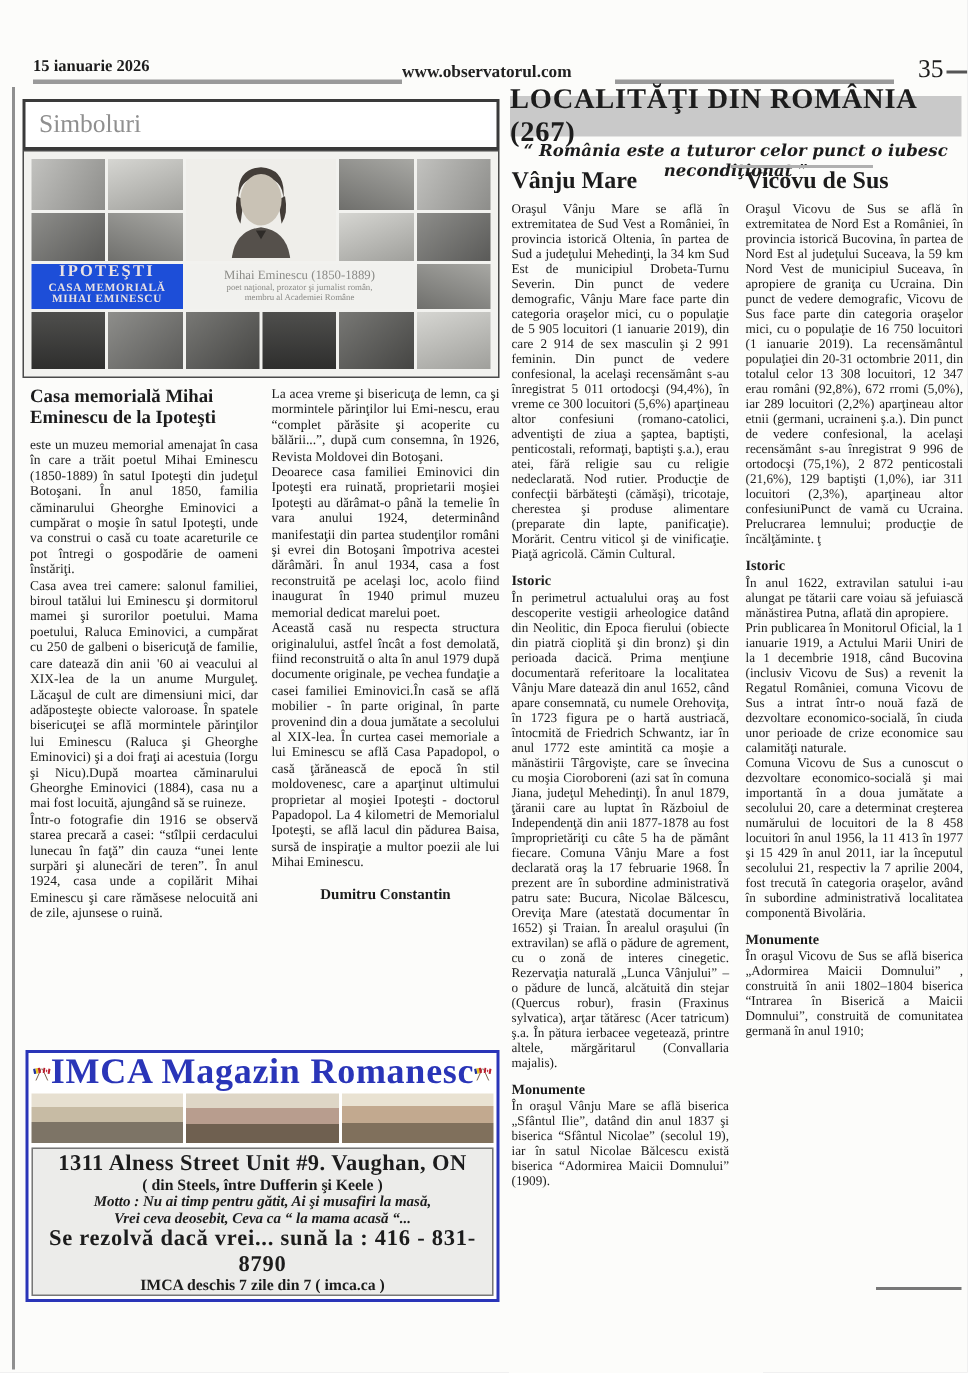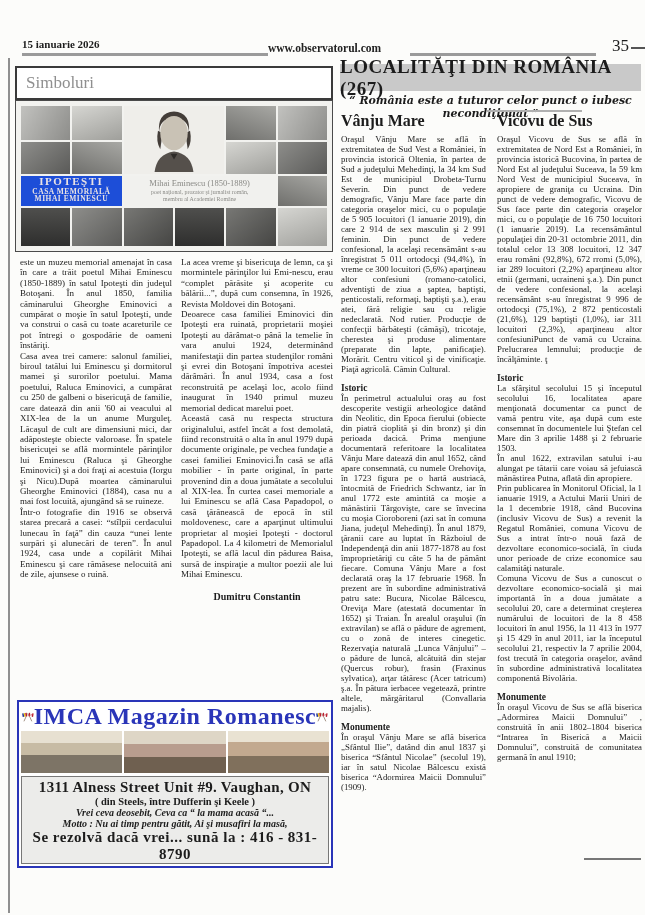--- a/index.html
+++ b/index.html
@@ -130,20 +130,21 @@
       <div class="tile g4"></div>
       <div class="tile g6"></div>
       <div class="tile g5"></div>
       <div class="tile g6"></div>
       <div class="tile g3"></div>
     </div>
   </div>
 
   <div class="article">
     <div class="a-col">
+      <div class="art-heading">Casa memorială Mihai Eminescu de la Ipoteşti</div>
       <p>este un muzeu memorial amenajat în casa în care a trăit poetul Mihai Eminescu (1850-1889) în satul Ipoteşti din judeţul Botoşani. În anul 1850, familia căminarului Gheorghe Eminovici a cumpărat o moşie în satul Ipoteşti, unde va construi o casă cu toate acareturile ce pot întregi o gospodărie de oameni înstăriţi.</p>
       <p>Casa avea trei camere: salonul familiei, biroul tatălui lui Eminescu şi dormitorul mamei şi surorilor poetului. Mama poetului, Raluca Eminovici, a cumpărat cu 250 de galbeni o bisericuţă de familie, care datează din anii '60 ai veacului al XIX-lea de la un anume Murguleţ. Lăcaşul de cult are dimensiuni mici, dar adăposteşte obiecte valoroase. În spatele bisericuţei se află mormintele părinţilor lui Eminescu (Raluca şi Gheorghe Eminovici) şi a doi fraţi ai acestuia (Iorgu şi Nicu).După moartea căminarului Gheorghe Eminovici (1884), casa nu a mai fost locuită, ajungând să se ruineze.</p>
       <p>Într-o fotografie din 1916 se observă starea precară a casei: “stîlpii cerdacului lunecau în faţă” din cauza “unei lente surpări şi alunecări de teren”. În anul 1924, casa unde a copilărit Mihai Eminescu şi care rămăsese nelocuită ani de zile, ajunsese o ruină.</p>
     </div>
     <div class="a-col">
       <p>La acea vreme şi bisericuţa de lemn, ca şi mormintele părinţilor lui Emi-nescu, erau “complet părăsite şi acoperite cu bălării...”, după cum consemna, în 1926, Revista Moldovei din Botoşani.</p>
       <p>Deoarece casa familiei Eminovici din Ipoteşti era ruinată, proprietarii moşiei Ipoteşti au dărâmat-o până la temelie în vara anului 1924, determinând manifestaţii din partea studenţilor români şi evrei din Botoşani împotriva acestei dărâmări. În anul 1934, casa a fost reconstruită pe acelaşi loc, acolo fiind inaugurat în 1940 primul muzeu memorial dedicat marelui poet.</p>
       <p>Această casă nu respecta structura originalului, astfel încât a fost demolată, fiind reconstruită o alta în anul 1979 după documente originale, pe vechea fundaţie a casei familiei Eminovici.În casă se află mobilier - în parte original, în parte provenind din a doua jumătate a secolului al XIX-lea. În curtea casei memoriale a lui Eminescu se află Casa Papadopol, o casă ţărănească de epocă în stil moldovenesc, care a aparţinut ultimului proprietar al moşiei Ipoteşti - doctorul Papadopol. La 4 kilometri de Memorialul Ipoteşti, se află lacul din pădurea Baisa, sursă de inspiraţie a multor poezii ale lui Mihai Eminescu.</p>
       <div class="byline">Dumitru Constantin</div>
     </div>
@@ -184,44 +185,44 @@
       </svg>
     </div>
     <div class="ad-photos">
       <div class="ad-photo ph1"></div>
       <div class="ad-photo ph2"></div>
       <div class="ad-photo ph3"></div>
     </div>
     <div class="ad-info">
       <div class="ad-addr">1311 Alness Street Unit #9. Vaughan, ON</div>
       <div class="ad-cross">( din Steels, între Dufferin şi Keele )</div>
+      <div class="ad-motto">Motto : Nu ai timp pentru gătit, Ai şi musafiri la masă,</div>
       <div class="ad-motto">Vrei ceva deosebit, Ceva ca “ la mama acasă “...</div>
-      <div class="ad-motto">Motto : Nu ai timp pentru gătit, Ai şi musafiri la masă,</div>
       <div class="ad-phone">Se rezolvă dacă vrei... sună la : 416 - 831- 8790</div>
+      <div class="ad-hours">IMCA deschis 7 zile din 7 ( imca.ca )</div>
     </div>
   </div>
 
   <div class="loc-banner">LOCALITĂŢI DIN ROMÂNIA  (267)</div>
   <div class="loc-quote">“ România este a tuturor celor punct o iubesc necondiţionat ”</div>
   <div class="quote-rule"></div>
 
   <div class="loc-cols">
     <div class="loc-col">
       <div class="loc-title">Vânju Mare</div>
       <p>Oraşul Vânju Mare se află în extremitatea de Sud Vest a României, în provincia istorică Oltenia, în partea de Sud a judeţului Mehedinţi, la 34 km Sud Est de municipiul Drobeta-Turnu Severin. Din punct de vedere demografic, Vânju Mare face parte din categoria oraşelor mici, cu o populaţie de 5 905 locuitori (1 ianuarie 2019), din care 2 914 de sex masculin şi 2 991 feminin. Din punct de vedere confesional, la acelaşi recensământ s-au înregistrat 5 011 ortodocşi (94,4%), în vreme ce 300 locuitori (5,6%) aparţineau altor confesiuni (romano-catolici, adventişti de ziua a şaptea, baptişti, penticostali, reformaţi, baptişti ş.a.), erau atei, fără religie sau cu religie nedeclarată. Nod rutier. Producţie de confecţii bărbăteşti (cămăşi), tricotaje, cherestea şi produse alimentare (preparate din lapte, panificaţie). Morărit. Centru viticol şi de vinificaţie. Piaţă agricolă. Cămin Cultural.</p>
       <div class="loc-sub">Istoric</div>
       <p>În perimetrul actualului oraş au fost descoperite vestigii arheologice datând din Neolitic, din Epoca fierului (obiecte din piatră cioplită şi din bronz) şi din perioada dacică. Prima menţiune documentară referitoare la localitatea Vânju Mare datează din anul 1652, când apare consemnată, cu numele Orehoviţa, în 1723 figura pe o hartă austriacă, întocmită de Friedrich Schwantz, iar în anul 1772 este amintită ca moşie a mănăstirii Târgovişte, care se învecina cu moşia Cioroboreni (azi sat în comuna Jiana, judeţul Mehedinţi). În anul 1879, ţăranii care au luptat în Războiul de Independenţă din anii 1877-1878 au fost împroprietăriţi cu câte 5 ha de pământ fiecare. Comuna Vânju Mare a fost declarată oraş la 17 februarie 1968. În prezent are în subordine administrativă patru sate: Bucura, Nicolae Bălcescu, Oreviţa Mare (atestată documentar în 1652) şi Traian. În arealul oraşului (în extravilan) se află o pădure de agrement, cu o zonă de interes cinegetic. Rezervaţia naturală „Lunca Vânjului” – o pădure de luncă, alcătuită din stejar (Quercus robur), frasin (Fraxinus sylvatica), arţar tătăresc (Acer tatricum) ş.a. În pătura ierbacee vegetează, printre altele, mărgăritarul (Convallaria majalis).</p>
       <div class="loc-sub">Monumente</div>
       <p>În oraşul Vânju Mare se află biserica „Sfântul Ilie”, datând din anul 1837 şi biserica “Sfântul Nicolae” (secolul 19), iar în satul Nicolae Bălcescu există biserica “Adormirea Maicii Domnului” (1909).</p>
     </div>
     <div class="loc-col">
       <div class="loc-title">Vicovu de Sus</div>
       <p>Oraşul Vicovu de Sus se află în extremitatea de Nord Est a României, în provincia istorică Bucovina, în partea de Nord Est al judeţului Suceava,  la 59 km Nord Vest de municipiul Suceava, în apropiere de graniţa cu Ucraina. Din punct de vedere demografic, Vicovu de Sus face parte din categoria oraşelor mici, cu o populaţie de 16 750 locuitori (1 ianuarie 2019). La recensământul populaţiei din 20-31 octombrie 2011, din totalul celor 13 308 locuitori, 12 347 erau români (92,8%), 672 rromi (5,0%), iar 289 locuitori (2,2%) aparţineau altor etnii (germani, ucraineni ş.a.). Din punct de vedere confesional, la acelaşi recensământ s-au înregistrat 9 996 de ortodocşi (75,1%), 2 872 penticostali (21,6%), 129 baptişti (1,0%), iar 311 locuitori (2,3%), aparţineau altor confesiuniPunct de vamă cu Ucraina. Prelucrarea lemnului; producţie de încălţăminte. ţ</p>
       <div class="loc-sub">Istoric</div>
-      <p>La sfârşitul secolului 15 şi începutul secolului 16, localitatea apare menţionată documentar ca punct de vamă pentru vite, aşa după cum este consemnat în documentele lui Ştefan cel Mare din 3 aprilie 1488 şi 2 februarie 1503.</p>
       <p>În anul 1622, extravilan satului i-au alungat pe tătarii care voiau să jefuiască mănăstirea Putna, aflată din apropiere.</p>
       <p>Prin publicarea în Monitorul Oficial, la 1 ianuarie 1919, a Actului Marii Uniri de la 1 decembrie 1918, când Bucovina (inclusiv Vicovu de Sus) a revenit la Regatul României, comuna Vicovu de Sus a intrat într-o nouă fază de dezvoltare economico-socială, în ciuda unor perioade de crize economice sau calamităţi naturale.</p>
       <p>Comuna Vicovu de Sus a cunoscut o dezvoltare economico-socială şi mai importantă în a doua jumătate a secolului 20, care a determinat creşterea numărului de locuitori de la 8 458 locuitori în anul 1956, la 11 413 în 1977 şi 15 429 în anul 2011, iar la începutul secolului 21, respectiv la 7 aprilie 2004, fost trecută în categoria oraşelor, având în subordine administrativă localitatea componentă Bivolăria.</p>
       <div class="loc-sub">Monumente</div>
       <p>În oraşul Vicovu de Sus se află biserica „Adormirea Maicii Domnului” , construită în anii 1802–1804 biserica “Intrarea în Biserică a Maicii Domnului”, construită de comunitatea germană în anul 1910;</p>
     </div>
   </div>
 
   <div class="br-rule"></div>
 

